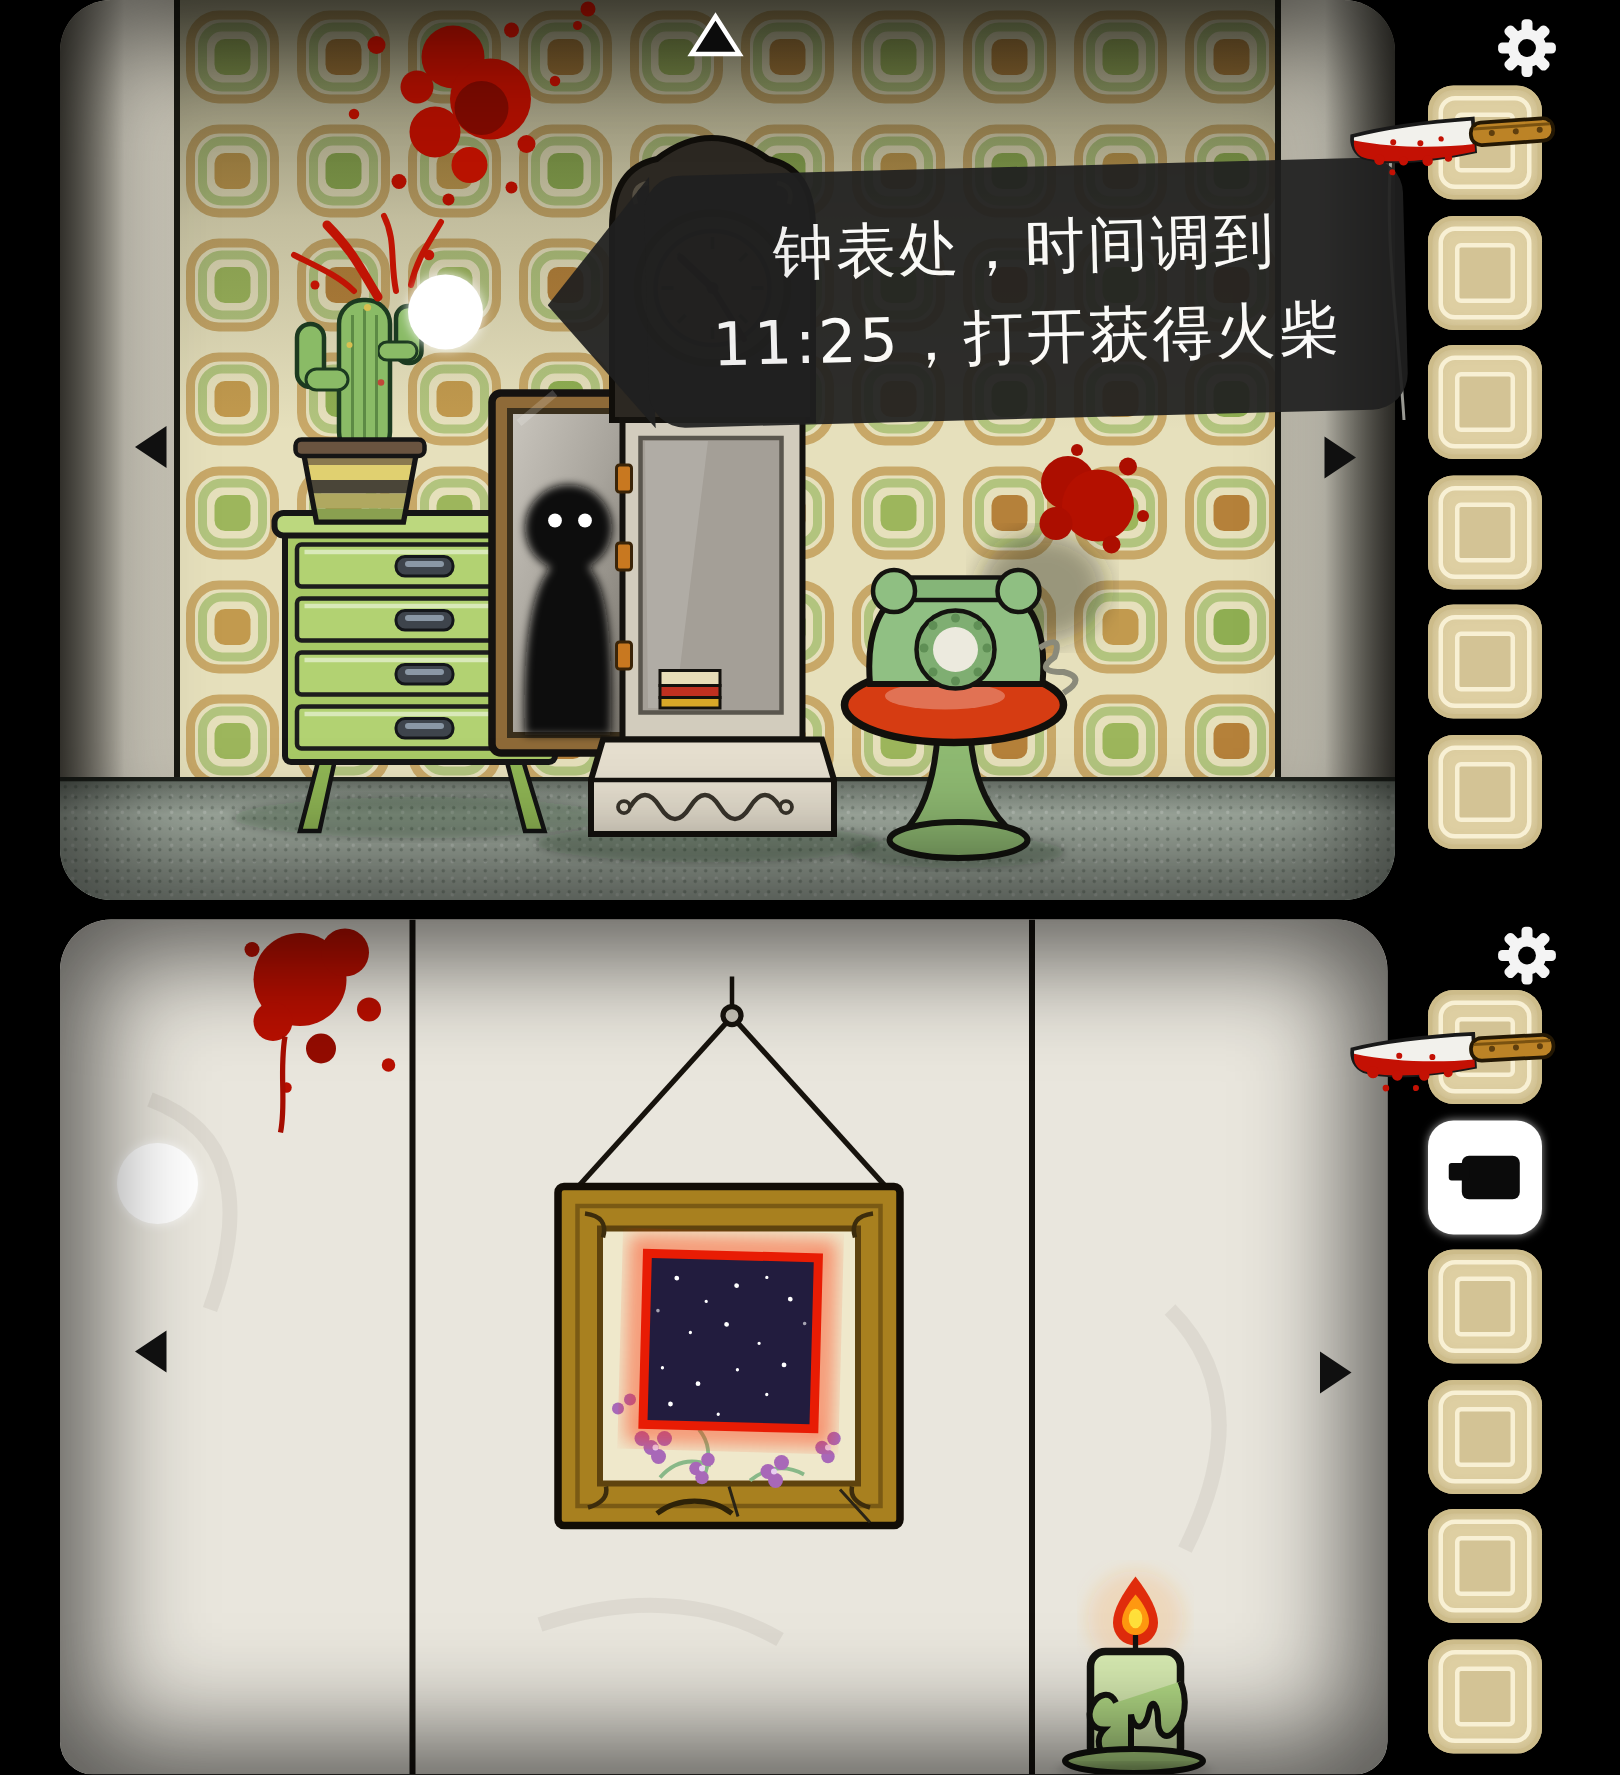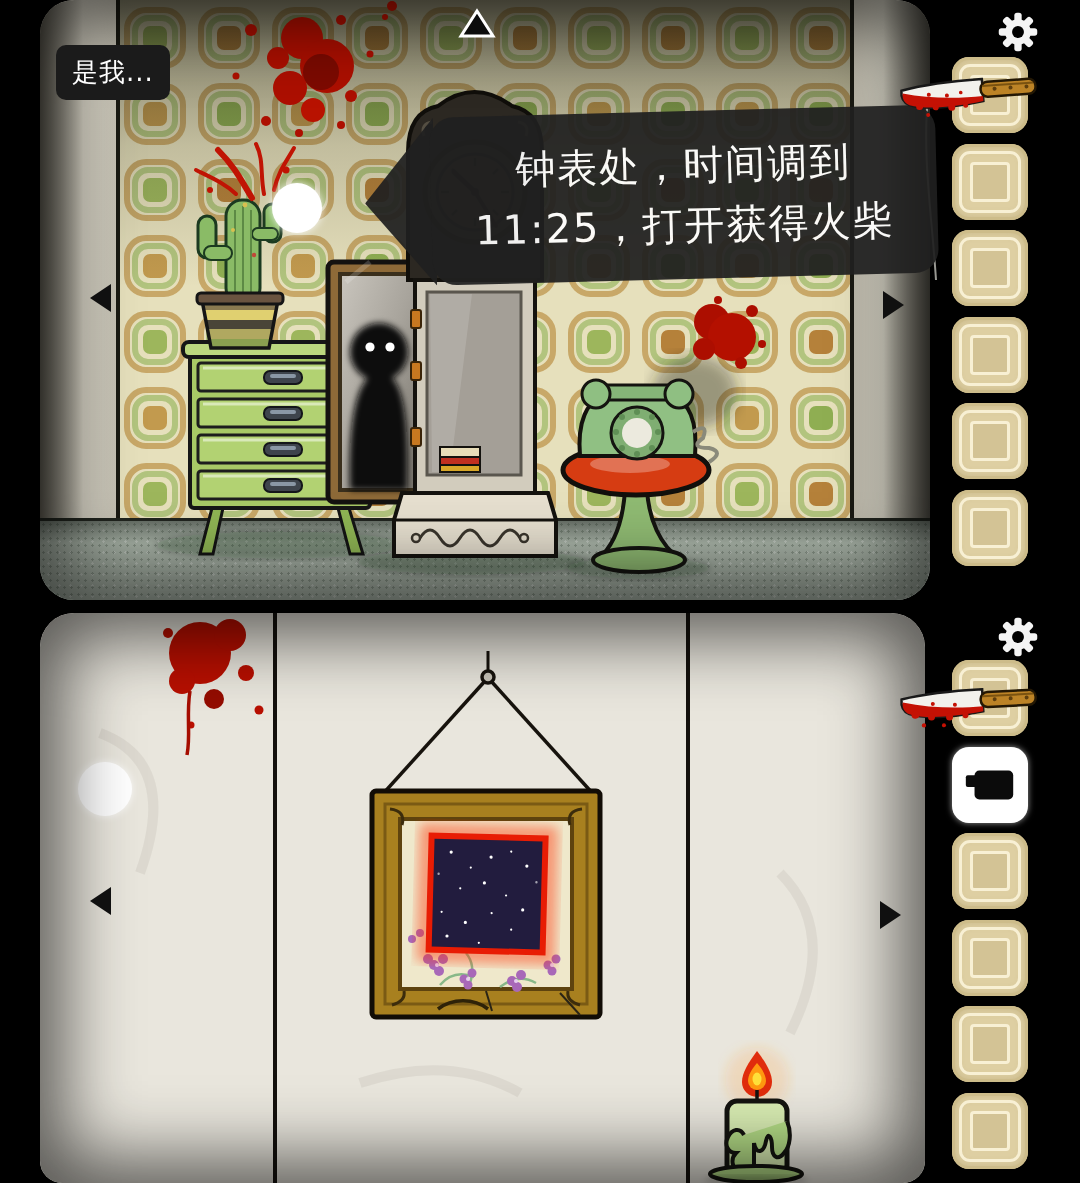--- a/index.html
+++ b/index.html
@@ -300,23 +300,20 @@
       </g>
       <g fill="#b01000">
         <circle cx="352" cy="6" r="5"></circle>
           <circle cx="345" cy="17" r="3"></circle>
       </g>
     </svg>
 
     <div class="white-dot dot-top"></div>
     <div class="vignette"></div>
 
-    <div class="speech">
-      <span>是我...</span>
-    </div>
 
     <div class="tri left" style="left:50px;top:284px;"></div>
     <div class="tri right" style="left:843px;top:291px;"></div>
     <svg class="nav-up" style="left:418px;top:8px;width:38px;height:32px;" viewBox="0 0 38 32">
       <polygon points="19,3 35,28 3,28" fill="#0c0c0c" stroke="#ffffff" stroke-width="3"></polygon>
     </svg>
   </div>
 
   <div class="tooltip tooltip-top">
     <div class="tt-arrow"></div>

